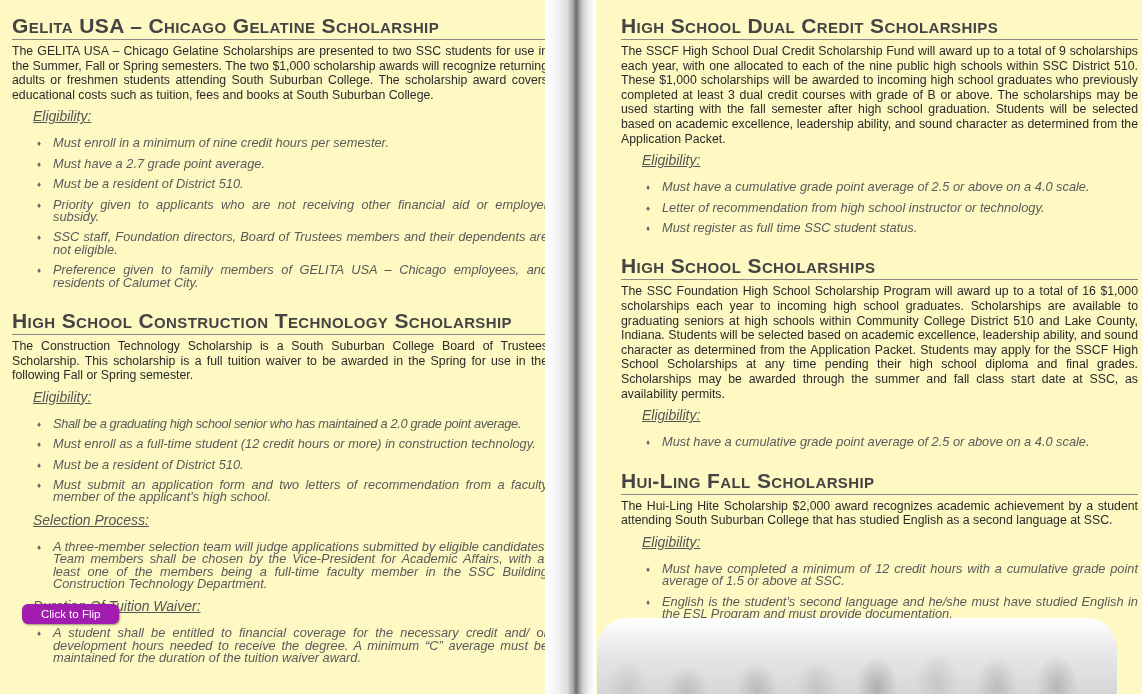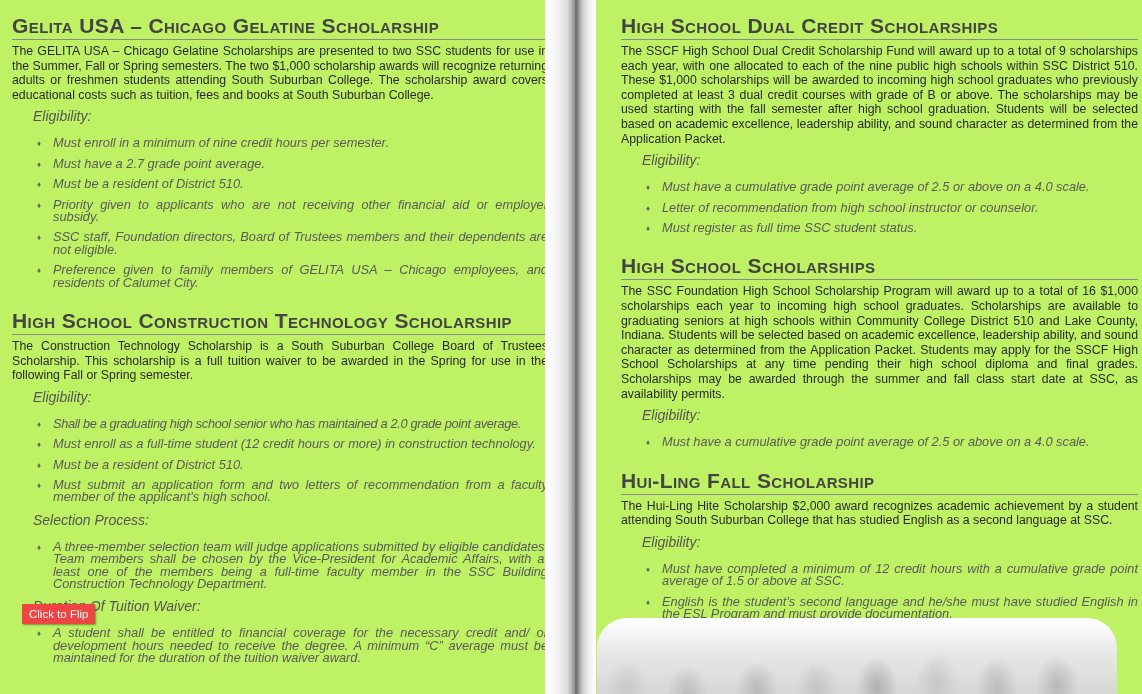--- a/index.html
+++ b/index.html
@@ -3,21 +3,21 @@
 <meta charset="utf-8">
 <style>
   html, body { margin:0; padding:0; }
   body {
     width:1142px; height:694px; overflow:hidden; position:relative;
     background:#ffffff;
     font-family:"Liberation Sans", sans-serif;
     color:#2e2e2e;
   }
   .page {
-    position:absolute; top:0; height:694px; background:#bef264; overflow:hidden;
+    position:absolute; top:0; height:694px; background:#fef9c3; overflow:hidden;
   }
   .page-left { left:0; width:560px; }
   .page-right { left:596px; width:562px; }
   .spine {
     position:absolute; top:0; left:545px; width:50px; height:694px;
     background: linear-gradient(to right,
       #ffffff 0%, #f2f2f2 25%, #dcdcdc 45%, #9a9a9a 58%, #6a6a6a 62%,
       #8a8a8a 66%, #c8c8c8 74%, #ececec 86%, #ffffff 100%);
   }
   .content { position:absolute; left:12px; right:12px; top:14px; }
@@ -30,37 +30,38 @@
     border-bottom:1px solid #8a8a8a;
     padding-bottom:1px; margin:0 0 4px 0;
   }
   .para {
     font-size:12.3px; line-height:14.6px; text-align:justify;
     color:#2a2a2a; margin:0 0 6px 0;
   }
   .label {
     font-style:italic; font-size:14px; line-height:17px; color:#555;
     margin:2px 0 4px 21px;
+    text-decoration:underline;
   }
   ul.bullets { list-style:none; margin:12px 0 0 21px; padding:0; }
   ul.bullets li {
     position:relative; padding-left:20px;
     font-style:italic; font-size:12.8px; line-height:12.4px;
     color:#5a5a5a; text-align:justify; margin-bottom:8px;
   }
   ul.bullets li::before {
     content:"\2666"; position:absolute; left:4px; top:1px;
     font-style:normal; font-size:8px; color:#666;
   }
   .section { margin-bottom:20px; }
 
   .tooltip {
     position:absolute; left:22px; top:604px;
-    background:#ef4444; color:#fff; font-size:11.5px;
-    padding:4px 7px; border-radius:1px;
+    background:#a21caf; color:#fff; font-size:11.5px;
+    padding:4px 19px; border-radius:6px;
     box-shadow:1px 1px 2px rgba(0,0,0,0.4);
   }
   .photo {
     position:absolute; left:597px; top:618px; width:520px; height:76px;
     background:
       radial-gradient(ellipse 30px 40px at 30px 70px, #c9c9c9 0%, rgba(255,255,255,0) 70%),
       radial-gradient(ellipse 30px 40px at 90px 75px, #bdbdbd 0%, rgba(255,255,255,0) 70%),
       radial-gradient(ellipse 30px 40px at 160px 72px, #b9b9b9 0%, rgba(255,255,255,0) 70%),
       radial-gradient(ellipse 30px 40px at 220px 70px, #c4c4c4 0%, rgba(255,255,255,0) 70%),
       radial-gradient(ellipse 30px 45px at 280px 70px, #b0b0b0 0%, rgba(255,255,255,0) 70%),
@@ -115,21 +116,21 @@
 <div class="spine"></div>
 
 <div class="page page-right">
   <div class="content">
     <div class="section">
       <div class="heading">High School Dual Credit Scholarships</div>
       <div class="para">The SSCF High School Dual Credit Scholarship Fund will award up to a total of 9 scholarships each year, with one allocated to each of the nine public high schools within SSC District 510. These $1,000 scholarships will be awarded to incoming high school graduates who previously completed at least 3 dual credit courses with grade of B or above. The scholarships may be used starting with the fall semester after high school graduation. Students will be selected based on academic excellence, leadership ability, and sound character as determined from the Application Packet.</div>
       <div class="label">Eligibility:</div>
       <ul class="bullets">
         <li>Must have a cumulative grade point average of 2.5 or above on a 4.0 scale.</li>
-        <li>Letter of recommendation from high school instructor or counselor.</li>
+        <li>Letter of recommendation from high school instructor or technology.</li>
         <li>Must register as full time SSC student status.</li>
       </ul>
     </div>
 
     <div class="section">
       <div class="heading">High School Scholarships</div>
       <div class="para">The SSC Foundation High School Scholarship Program will award up to a total of 16 $1,000 scholarships each year to incoming high school graduates. Scholarships are available to graduating seniors at high schools within Community College District 510 and Lake County, Indiana. Students will be selected based on academic excellence, leadership ability, and sound character as determined from the Application Packet. Students may apply for the SSCF High School Scholarships at any time pending their high school diploma and final grades. Scholarships may be awarded through the summer and fall class start date at SSC, as availability permits.</div>
       <div class="label">Eligibility:</div>
       <ul class="bullets">
         <li>Must have a cumulative grade point average of 2.5 or above on a 4.0 scale.</li>

